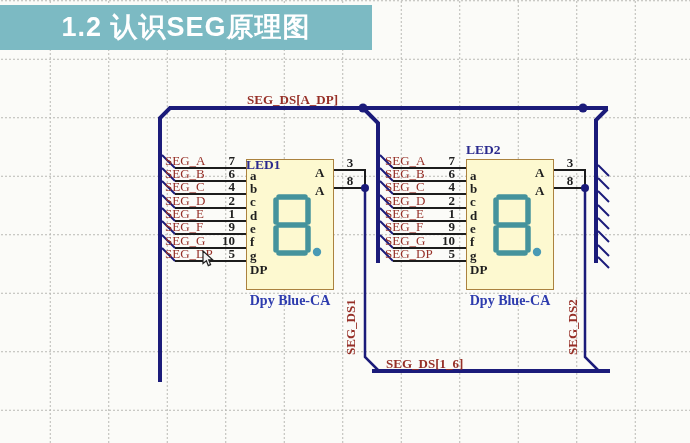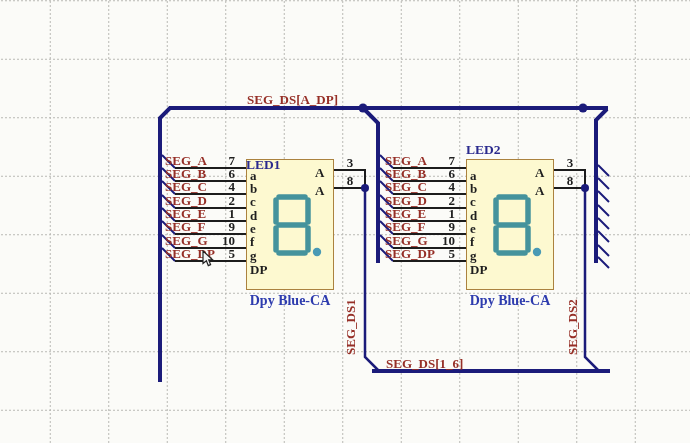--- a/index.html
+++ b/index.html
@@ -19,21 +19,21 @@
     background:#7cbac3; color:#ffffff;
     font-family:"Liberation Sans", sans-serif;
     font-size:27px; font-weight:600; letter-spacing:1px;
     text-align:center; line-height:45px;
   }
   .part-body{
     width:88px; height:131px; top:159px;
     background:#fdf9d0; border:1.6px solid #ab823f;
     box-sizing:border-box;
   }
-  .netlabel{ color:#962f27; font-size:13px; font-weight:bold; white-space:nowrap; height:13px; line-height:13px;}
+  .netlabel{ color:#962f27; font-size:13px; font-weight:normal; white-space:nowrap; height:13px; line-height:13px;}
   .pinnum{ color:#1f1f1f; font-size:13px; font-weight:bold; width:32px; text-align:right; height:13px; line-height:13px;}
   .rpinnum{ color:#1f1f1f; font-size:13px; font-weight:bold; width:24px; text-align:center; height:13px; line-height:13px;}
   .pinname{ color:#1f1f1f; font-size:13px; font-weight:bold; height:13px; line-height:13px; white-space:nowrap;}
   .desig{ color:#2a2a8e; font-size:13.5px; font-weight:bold; height:14px; line-height:14px;}
   .comment{ color:#2e3cae; font-size:14px; font-weight:bold; width:96px; text-align:center; height:15px; line-height:15px;}
   .buslabel{ color:#962f27; font-size:13px; font-weight:bold; white-space:nowrap; height:13px; line-height:13px;}
   .vlabel{
     color:#962f27; font-size:13px; font-weight:bold; white-space:nowrap;
     writing-mode:vertical-rl; transform:rotate(180deg); height:62px; line-height:13px;
   }
@@ -224,14 +224,17 @@
 
   <span class="abs buslabel" style="left:247px;top:93px;">SEG_DS[A_DP]</span>
   <span class="abs buslabel" style="left:386px;top:357px;">SEG_DS[1_6]</span>
   <span class="abs vlabel" style="left:344px;top:293px;">SEG_DS1</span>
   <span class="abs vlabel" style="left:566px;top:293px;">SEG_DS2</span>
 
   <svg class="abs" style="left:202px;top:250px;" width="14" height="17" viewBox="0 0 14 17">
     <path d="M1,1 L1,13.5 L4.4,10.8 L6.3,15.6 L8.6,14.6 L6.7,9.9 L10.6,9.7 Z" fill="#f4f4f4" stroke="#222222" stroke-width="1.2"></path>
   </svg>
 
+  <div class="abs" id="banner">
+    <span>1.2 认识SEG原理图</span>
+  </div>
 
 </div>
 
 </body></html>

